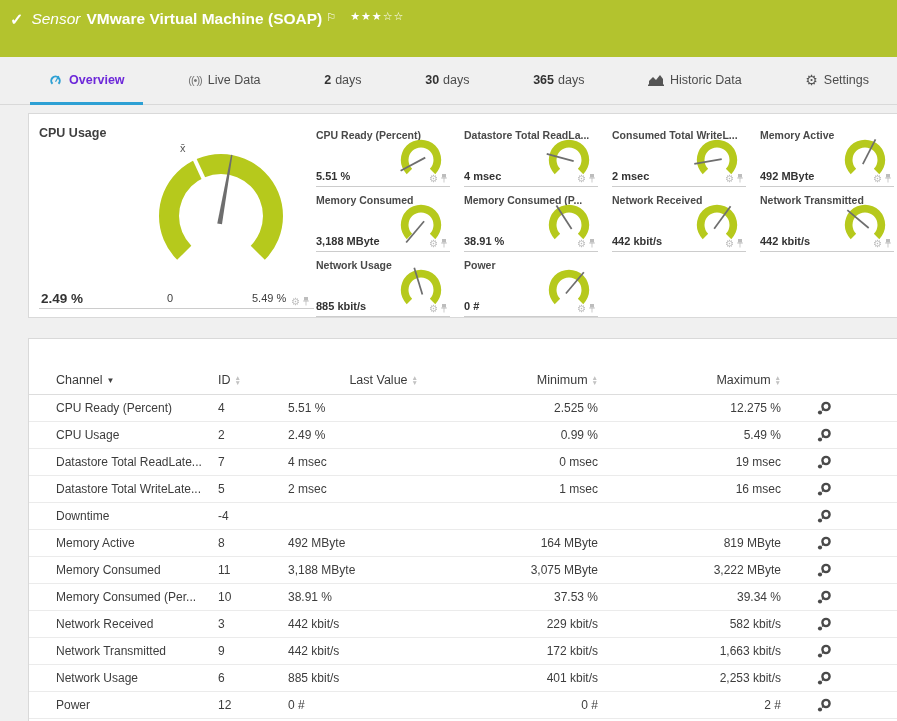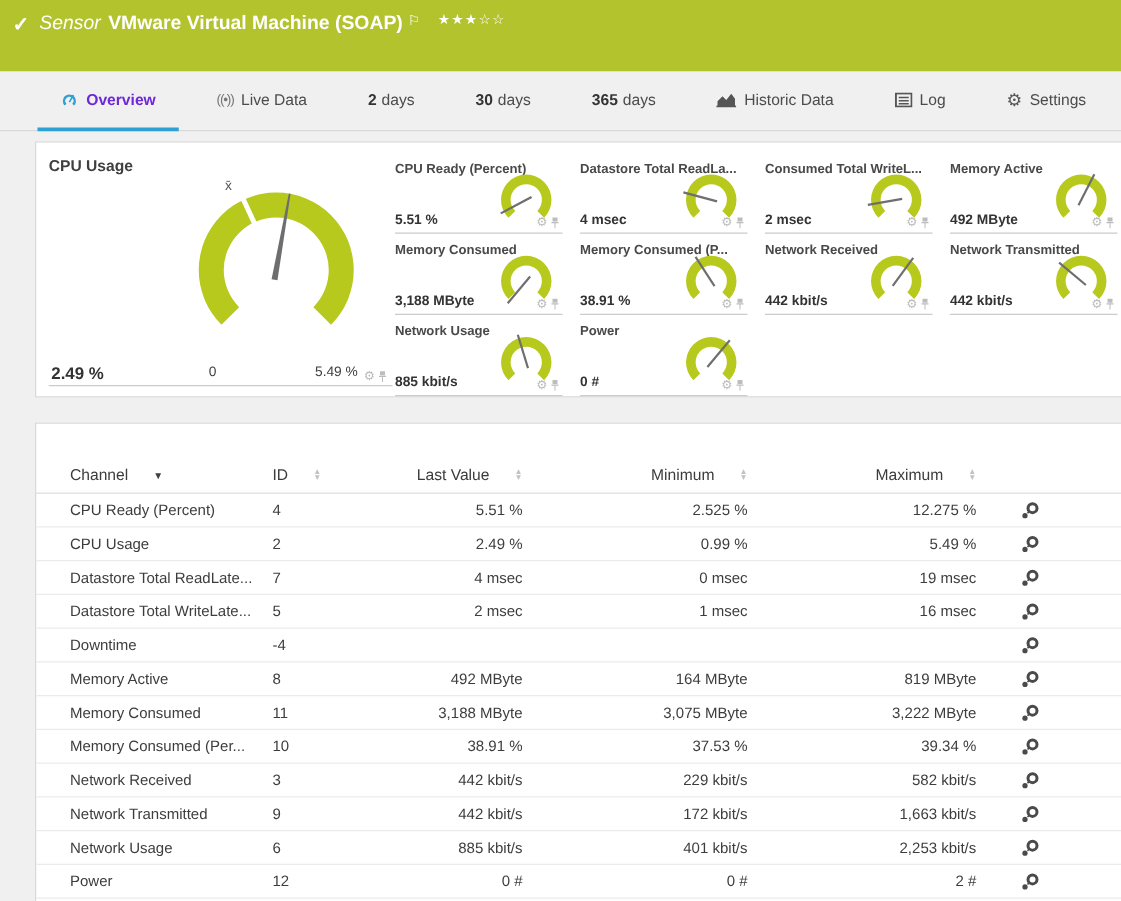--- a/index.html
+++ b/index.html
@@ -87,25 +87,25 @@
   .gcell svg.sg{position:absolute;right:0;top:10px}
   .gcell .gvalue{position:absolute;left:0;bottom:4px;font-size:11px;font-weight:bold;color:#333}
   .gcell .mini-icons2{position:absolute;right:2px;bottom:2px;display:flex;align-items:center;gap:2px;color:#bdbdbd}
   .gcell .mini-icons2 .g{font-size:10px;line-height:10px}
   
   .thead,.trow{display:flex;align-items:center;padding-left:27px}
   .thead{height:30px;border-bottom:1px solid #ddd;font-size:12.5px;color:#3b3b3b}
   .trow{height:27px;border-bottom:1px solid #ebebeb;font-size:12px;color:#3d3d3d}
   .col-channel{width:162px}
   .col-id{width:70px}
-  .col-last{width:130px;text-align:right}
+  .col-last{width:130px;}
   .col-min{width:180px;text-align:right}
   .col-max{width:183px;text-align:right}
   .col-tools{width:85px;display:flex;justify-content:center;align-items:center}
-  .hcell{display:flex;align-items:center;gap:20px}
+  .hcell{display:flex;align-items:center;gap:4px}
   .hcell.right{justify-content:flex-end}
   .sort-desc{font-size:8px;color:#3f3f3f;margin-top:2px}
   .updown{display:flex;flex-direction:column;font-size:6.5px;line-height:5px;color:#c2c2c2}
 </style>
 </head>
 <body>
 
 <div class="sensor-header">
   <span class="check">✓</span>
   <div class="hdr-lines">
@@ -145,31 +145,20 @@
     <span>days</span>
   </div>
   <div class="tab">
     <span class="ticon">
       <svg width="16" height="13" viewBox="0 0 16 13">
           <polygon points="1,12 1,8 5,4 8,7 12,2 15,6 15,12" fill="#555"></polygon>
           <rect x="0" y="11.5" width="16" height="1.5" fill="#555"></rect>
         </svg>
     </span>
     <span>Historic Data</span>
-  </div>
-  <div class="tab">
-    <span class="ticon">
-      <svg width="14" height="12" viewBox="0 0 14 12">
-          <rect x="0.75" y="0.75" width="12.5" height="10.5" fill="none" stroke="#555" stroke-width="1.5"></rect>
-          <line x1="3" y1="4" x2="11" y2="4" stroke="#555" stroke-width="1.2"></line>
-          <line x1="3" y1="6.5" x2="11" y2="6.5" stroke="#555" stroke-width="1.2"></line>
-          <line x1="3" y1="9" x2="11" y2="9" stroke="#555" stroke-width="1.2"></line>
-        </svg>
-    </span>
-    <span>Log</span>
   </div>
   <div class="tab">
     <span class="ticon gear-glyph">⚙</span>
     <span>Settings</span>
   </div>
 </div>
 
 <div class="panel gauges-panel">
 
   <div class="gauge-left">

